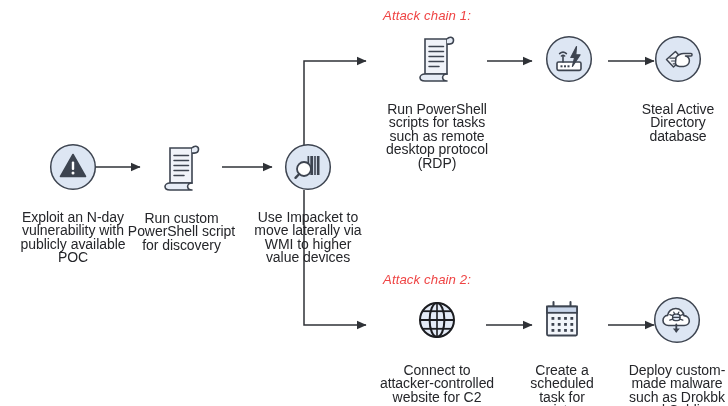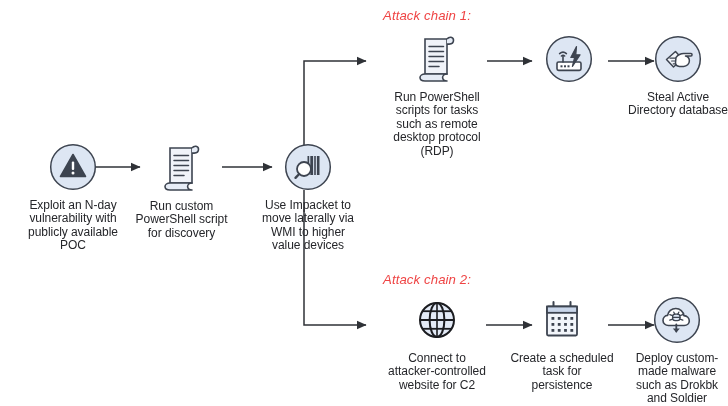--- a/index.html
+++ b/index.html
@@ -9,24 +9,24 @@
     font-family:"Liberation Sans", sans-serif;
     color:#2a2a2a;
     overflow:hidden;
     position:relative;
   }
   #stage{position:absolute;left:0;top:0;width:728px;height:406px;}
 
   .node{position:absolute;text-align:center;}
   .node .icon{margin:0 auto;display:block;}
   .node .label{
-    font-size:12px;
+    font-size:14px;
     line-height:13.4px;
     color:#25262a;
-    margin-top:8px;
+    margin-top:20px;
     letter-spacing:-0.05px;
     white-space:pre-line;
   }
 
   .chain-title{
     position:absolute;
     font-style:italic;
     font-size:13.2px;
     color:#ef4444;
     letter-spacing:0.1px;

